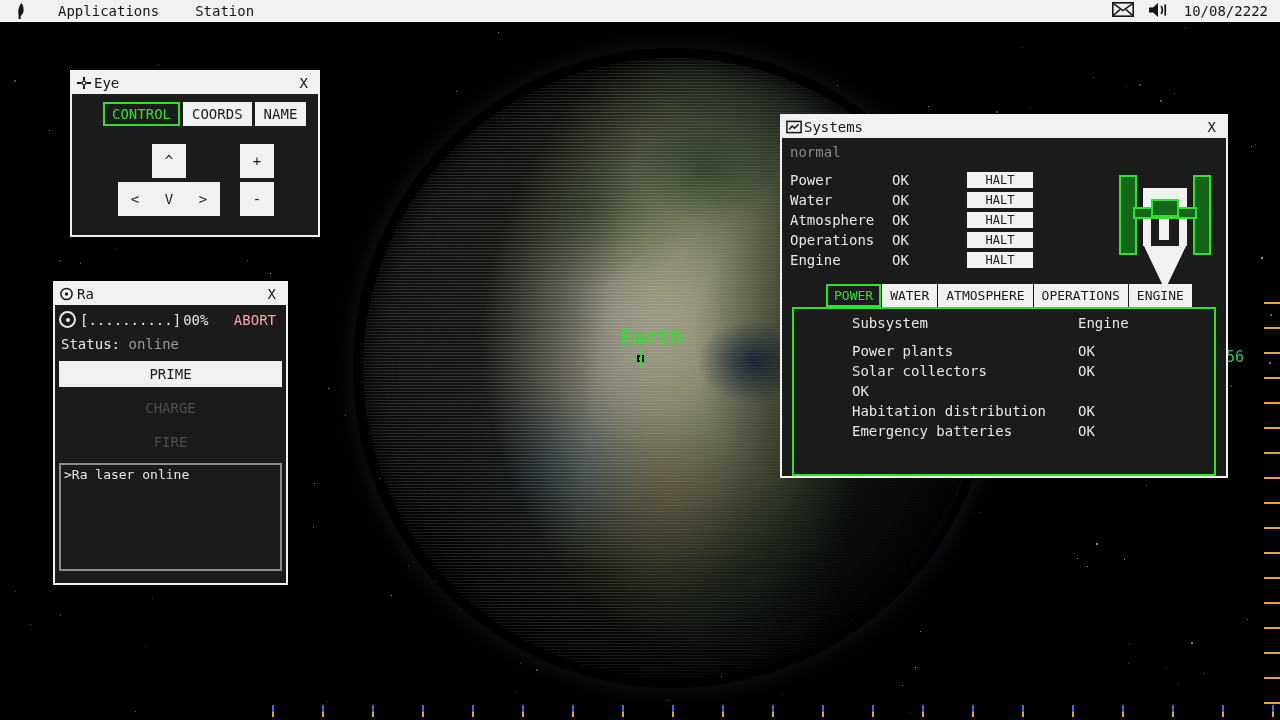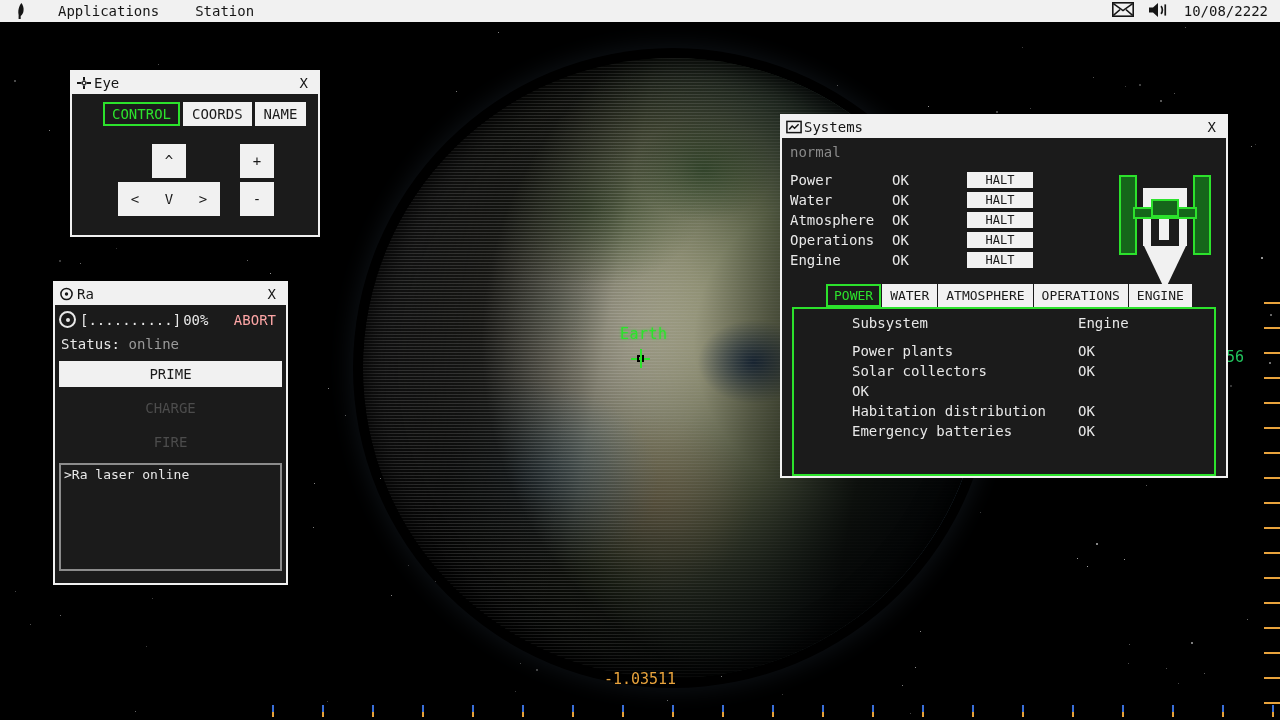--- a/index.html
+++ b/index.html
@@ -52,21 +52,21 @@
     position: absolute; inset: -6px; border-radius: 50%;
     box-shadow: inset 0 0 26px 10px rgba(0,0,0,.85);
   }
   .earth-glow {
     position: absolute; inset: -10px; border-radius: 50%;
     box-shadow: 0 0 22px 4px rgba(120,160,200,.10);
   }
 
   .earth-label {
     position: absolute; color: #2ce22c;
-    font-size: 15px; letter-spacing: .5px;
+    font-size: 20px; letter-spacing: .5px;
     text-shadow: 0 0 3px rgba(0,255,0,.5);
   }
   .earth-marker { position: absolute; width: 19px; height: 19px; }
   .earth-marker::before, .earth-marker::after {
     content:""; position:absolute; background:#2ce22c;
   }
   .earth-marker::before { left: 0; top: 9px; width: 19px; height: 2px; }
   .earth-marker::after { left: 9px; top: 0; width: 2px; height: 19px; }
   .earth-marker .gap {
     position:absolute; left:6px; top:6px; width:7px; height:7px; background:transparent;
@@ -346,23 +346,20 @@
       <div class="earth-scan"></div>
       <div class="earth-term"></div>
       <div class="earth-limb"></div>
     </div>
   </div>
   <div class="earth-label" style="left:620px; top:325px;">Earth</div>
   <div class="earth-marker" style="left:631px; top:349px;">
     <span class="gap"></span>
   </div>
 
-  <div class="hud-bottom">
-    <span>-1.03511</span>
-  </div>
   <div class="hud-right">056</div>
   <div class="ruler-h" id="ruler-h">
       <span class="tick-h" style="left:272px;top:5px;height:12px">
         <span class="b" style="height:7px"></span>
         <span class="o" style="top:7px;height:5px"></span>
       </span>
       <span class="tick-h" style="left:322px;top:5px;height:12px">
         <span class="b" style="height:7px"></span>
         <span class="o" style="top:7px;height:5px"></span>
       </span>

